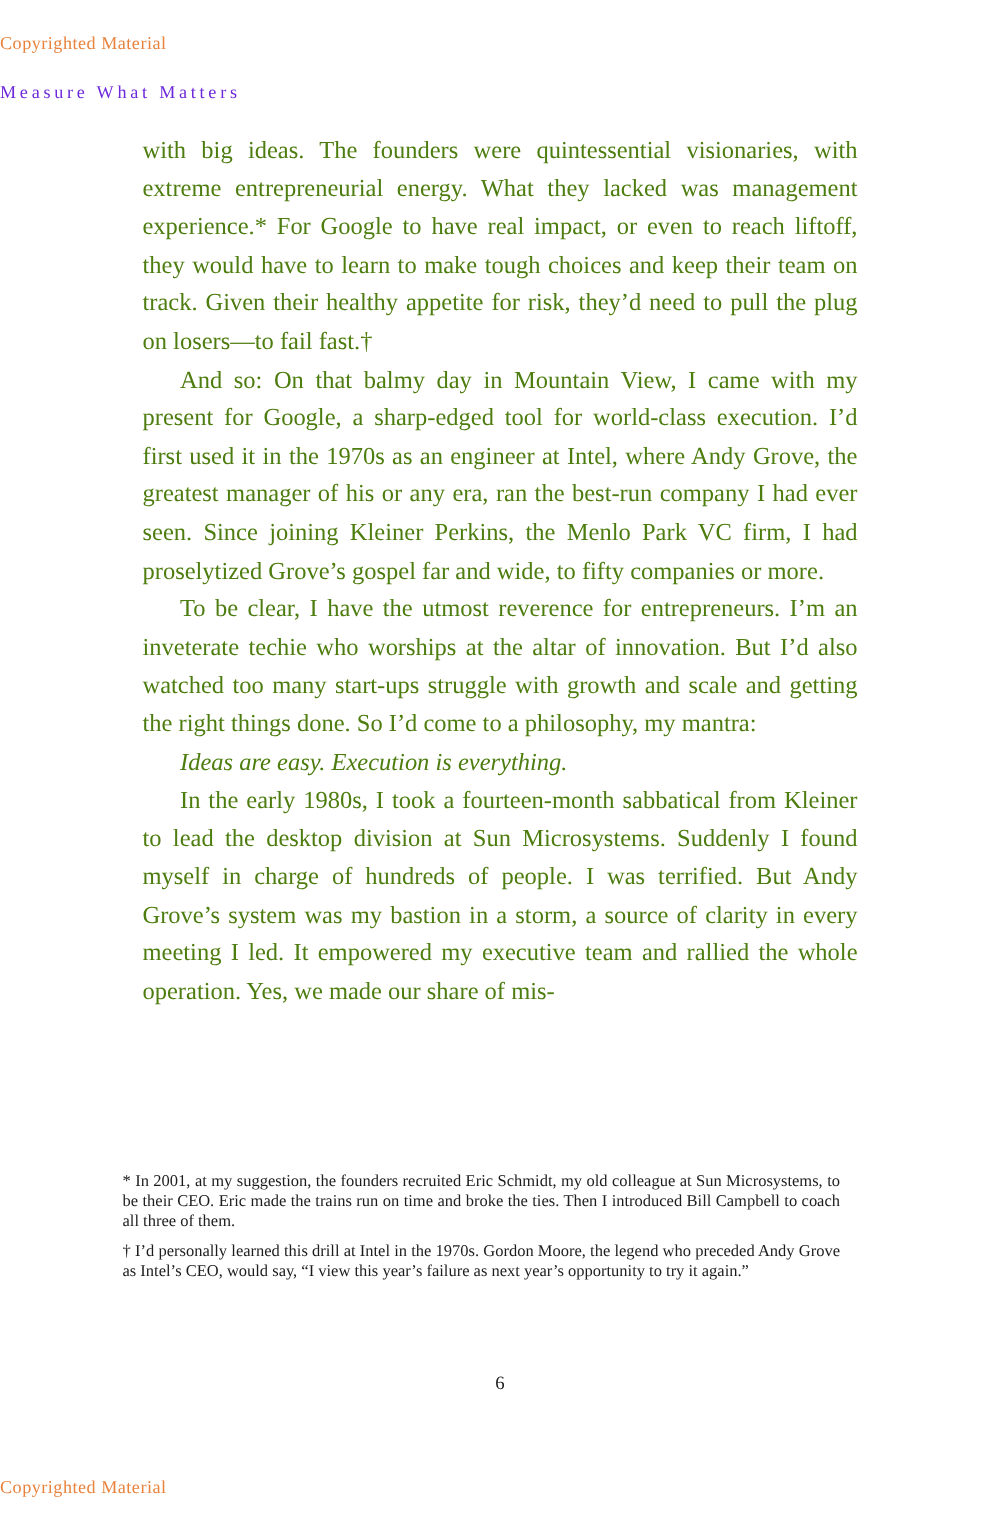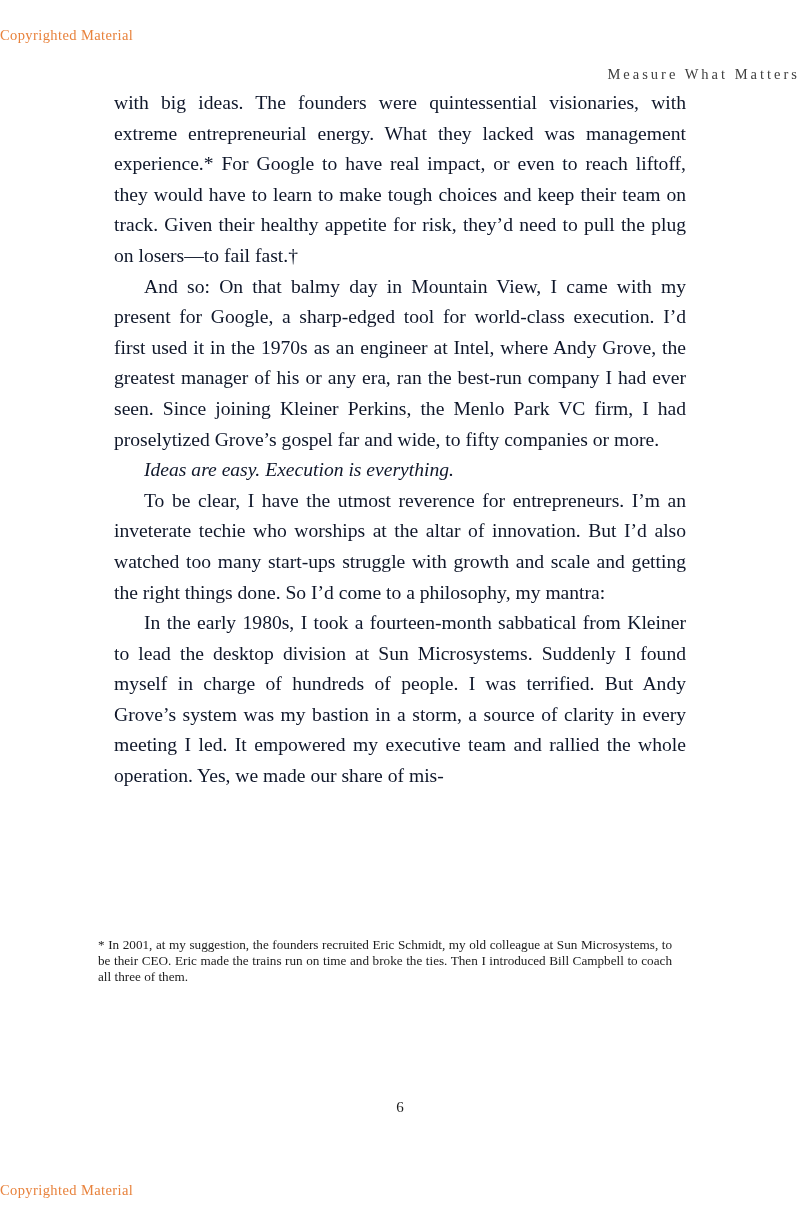--- a/index.html
+++ b/index.html
@@ -29,34 +29,34 @@
     font-size: 14.5px;
     letter-spacing: 0.4px;
   }
   .copyright.top { top: 27px; }
   .copyright.bottom { top: 1182px; }
   .running-header {
     position: absolute;
     top: 66px;
     left: 0;
     right: 0;
-    text-align: right;
+    text-align: left;
     font-size: 14.5px;
     letter-spacing: 3px;
-    color: #404040;
+    color: #6d28d9;
   }
   .body-text {
     position: absolute;
-    top: 88px;
+    top: 106px;
     left: 114px;
     width: 572px;
     font-size: 19.6px;
     line-height: 30.6px;
     text-align: justify;
-    color: #0f172a;
+    color: #4d7c0f;
   }
   .para {
     margin: 0;
     padding: 0;
     text-indent: 30px;
   }
   .para.no-indent { text-indent: 0; }
   .para.italic { font-style: italic; }
   .footnotes {
     position: absolute;
@@ -87,26 +87,27 @@
 
 <div class="page">
 
   <div class="copyright top">Copyrighted Material</div>
 
   <div class="running-header">Measure What Matters</div>
 
   <div class="body-text">
     <p class="para no-indent">with big ideas. The founders were quintessential visionaries, with extreme entrepreneurial energy. What they lacked was management experience.* For Google to have real impact, or even to reach liftoff, they would have to learn to make tough choices and keep their team on track. Given their healthy appetite for risk, they’d need to pull the plug on losers—to fail fast.†</p>
     <p class="para">And so: On that balmy day in Mountain View, I came with my present for Google, a sharp-edged tool for world-class execution. I’d first used it in the 1970s as an engineer at Intel, where Andy Grove, the greatest manager of his or any era, ran the best-run company I had ever seen. Since joining Kleiner Perkins, the Menlo Park VC firm, I had proselytized Grove’s gospel far and wide, to fifty companies or more.</p>
+    <p class="para">To be clear, I have the utmost reverence for entrepreneurs. I’m an inveterate techie who worships at the altar of innovation. But I’d also watched too many start-ups struggle with growth and scale and getting the right things done. So I’d come to a philosophy, my mantra:</p>
     <p class="para italic">Ideas are easy. Execution is everything.</p>
-    <p class="para">To be clear, I have the utmost reverence for entrepreneurs. I’m an inveterate techie who worships at the altar of innovation. But I’d also watched too many start-ups struggle with growth and scale and getting the right things done. So I’d come to a philosophy, my mantra:</p>
     <p class="para">In the early 1980s, I took a fourteen-month sabbatical from Kleiner to lead the desktop division at Sun Microsystems. Suddenly I found myself in charge of hundreds of people. I was terrified. But Andy Grove’s system was my bastion in a storm, a source of clarity in every meeting I led. It empowered my executive team and rallied the whole operation. Yes, we made our share of mis-</p>
   </div>
 
   <div class="footnotes">
     <p class="footnote">* In 2001, at my suggestion, the founders recruited Eric Schmidt, my old colleague at Sun Microsystems, to be their CEO. Eric made the trains run on time and broke the ties. Then I introduced Bill Campbell to coach all three of them.</p>
+    <p class="footnote">† I’d personally learned this drill at Intel in the 1970s. Gordon Moore, the legend who preceded Andy Grove as Intel’s CEO, would say, “I view this year’s failure as next year’s opportunity to try it again.”</p>
   </div>
 
   <div class="page-number">6</div>
 
   <div class="copyright bottom">Copyrighted Material</div>
 
 </div>
 
 </body></html>

